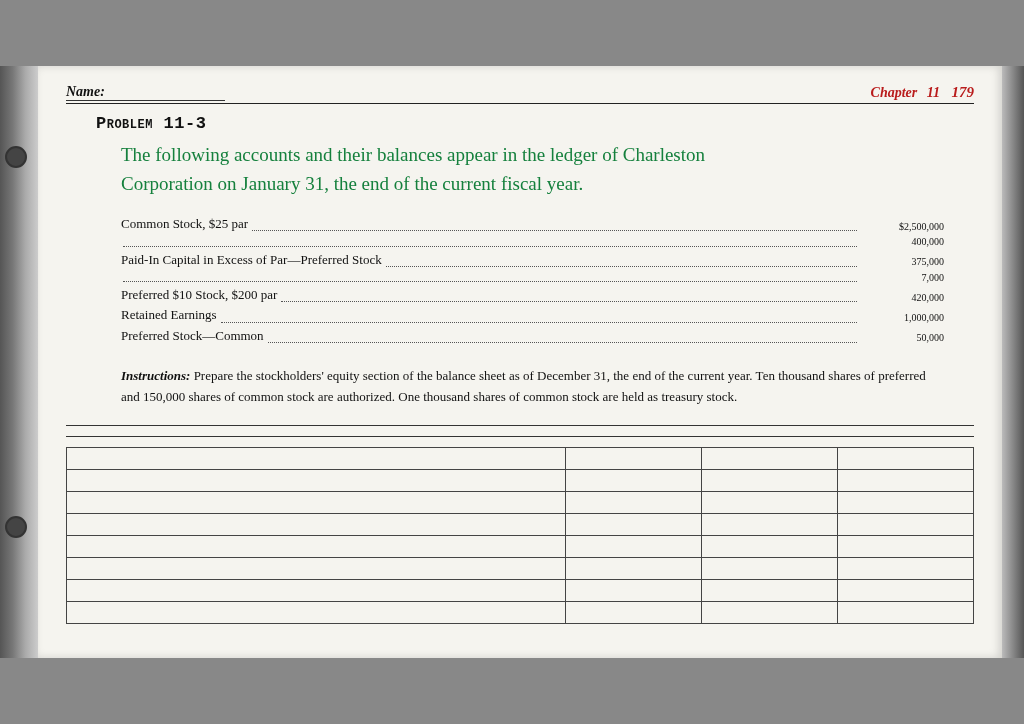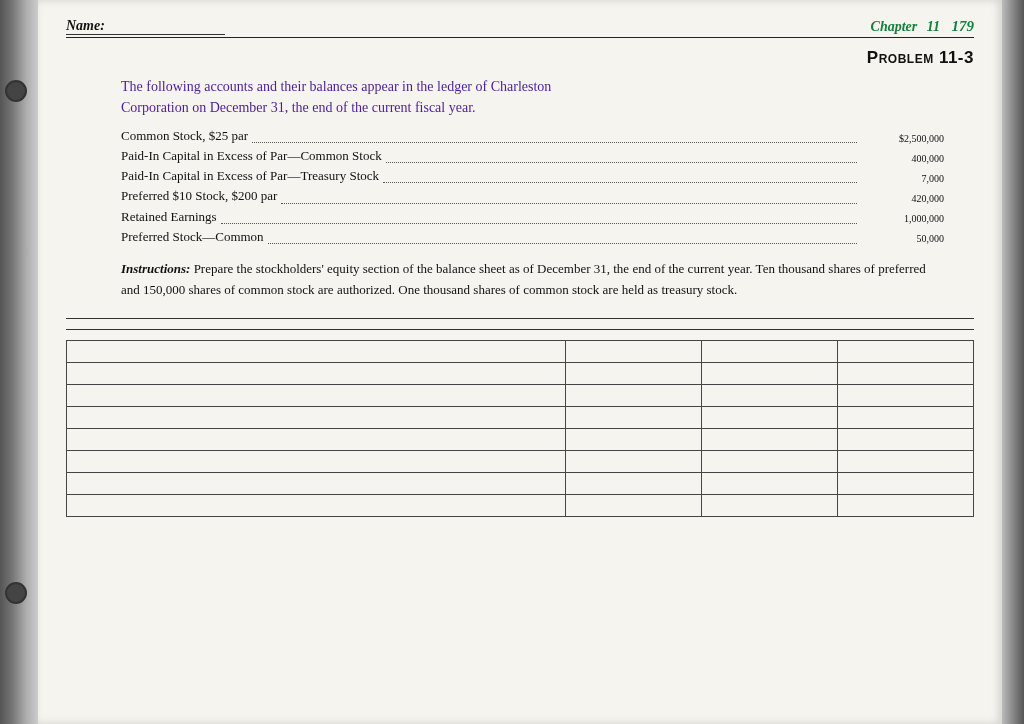--- a/index.html
+++ b/index.html
@@ -12,21 +12,21 @@
       background: #888;
       display: flex;
       justify-content: center;
       align-items: center;
       min-height: 100vh;
       font-family: 'Times New Roman', Times, serif;
     }
 
     .page-wrapper {
       width: 1024px;
-      height: 724px;
+      height: 592px;
       display: flex;
       position: relative;
       overflow: hidden;
     }
 
     
     .left-binding {
       width: 38px;
       background: linear-gradient(to right, #555, #777, #aaa, #ccc);
       position: relative;
@@ -85,21 +85,21 @@
       font-weight: bold;
       font-size: 14px;
       color: #111;
       border-bottom: 1.5px solid #333;
       padding-right: 120px;
     }
 
     .chapter-info {
       font-style: italic;
       font-size: 14px;
-      color: #15803d;
+      color: #b91c1c;
     }
 
     .chapter-title {
       font-style: italic;
       font-weight: bold;
       margin-right: 6px;
     }
 
     .chapter-number {
       font-weight: bold;
@@ -107,33 +107,32 @@
       margin-left: 8px;
     }
 
     
     .problem-title {
       font-size: 17px;
       font-weight: 900;
       letter-spacing: 0.5px;
       margin: 10px 0 8px 30px;
       font-variant: small-caps;
-      font-family: Liberation Sans, sans-serif;
+      font-family: Liberation Mono, monospace;
       color: #111;
-      text-align: right;
     }
 
     
     .problem-description {
-      font-size: 14px;
+      font-size: 19px;
       line-height: 1.5;
       margin-left: 55px;
       margin-right: 30px;
-      margin-bottom: 8px;
-      color: #4c1d95;
+      margin-bottom: 16px;
+      color: #15803d;
     }
 
     
     .accounts-section {
       margin-left: 55px;
       margin-right: 30px;
       margin-top: 4px;
     }
 
     .account-row {
@@ -166,21 +165,21 @@
     .account-value {
       text-align: right;
       min-width: 85px;
       font-size: 10px;
     }
 
     
     .instructions-section {
       margin-left: 55px;
       margin-right: 30px;
-      margin-top: 12px;
+      margin-top: 20px;
       font-size: 13px;
       line-height: 1.6;
       color: #111;
     }
 
     .instructions-label {
       font-style: italic;
       font-weight: bold;
     }
 
@@ -244,45 +243,50 @@
         <span class="chapter-title">Chapter</span>
         <span style="font-style:italic;font-weight:bold;">11</span>
         <span class="chapter-number">179</span>
       </span>
     </div>
 
     <div class="problem-title">Problem 11-3</div>
 
     <div class="problem-description">
       <span>The following accounts and their balances appear in the ledger of Charleston</span><br>
-      <span>Corporation on December 31, the end of the current fiscal year.</span>
+      <span>Corporation on January 31, the end of the current fiscal year.</span>
     </div>
 
     <div class="accounts-section">
 
       <div class="account-row">
         <div class="account-label">
           <span class="account-name">Common Stock, $25 par</span>
           <span class="account-dots"></span>
         </div>
         <div class="account-value">$2,500,000</div>
       </div>
 
       <div class="account-row">
         <div class="account-label">
-          <span class="account-name">Paid-In Capital in Excess of Par—Common Stock</span>
           <span class="account-dots"></span>
         </div>
         <div class="account-value">400,000</div>
       </div>
 
-
-      <div class="account-row">
-        <div class="account-label">
-          <span class="account-name">Paid-In Capital in Excess of Par—Treasury Stock</span>
+      <div class="account-row">
+        <div class="account-label">
+          <span class="account-name">Paid-In Capital in Excess of Par—Preferred Stock</span>
+          <span class="account-dots"></span>
+        </div>
+        <div class="account-value">375,000</div>
+      </div>
+
+      <div class="account-row">
+        <div class="account-label">
           <span class="account-dots"></span>
         </div>
         <div class="account-value">7,000</div>
       </div>
 
       <div class="account-row">
         <div class="account-label">
           <span class="account-name">Preferred $10 Stock, $200 par</span>
           <span class="account-dots"></span>
         </div>

